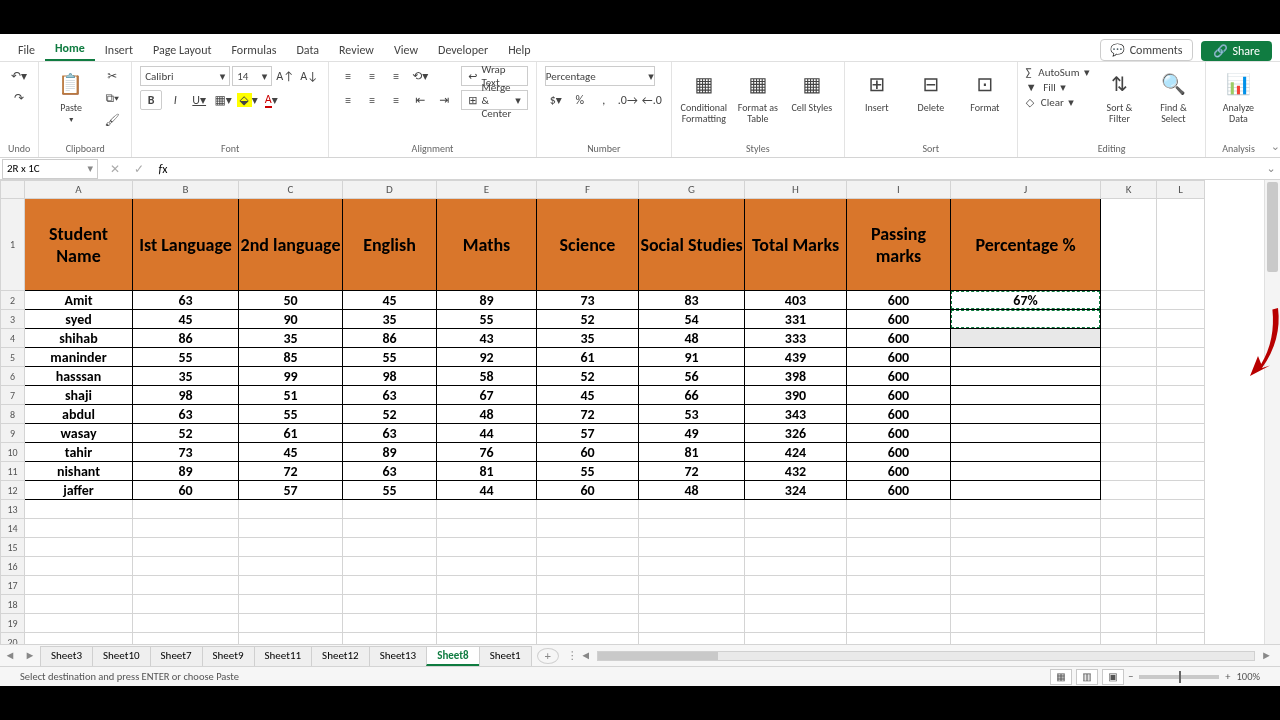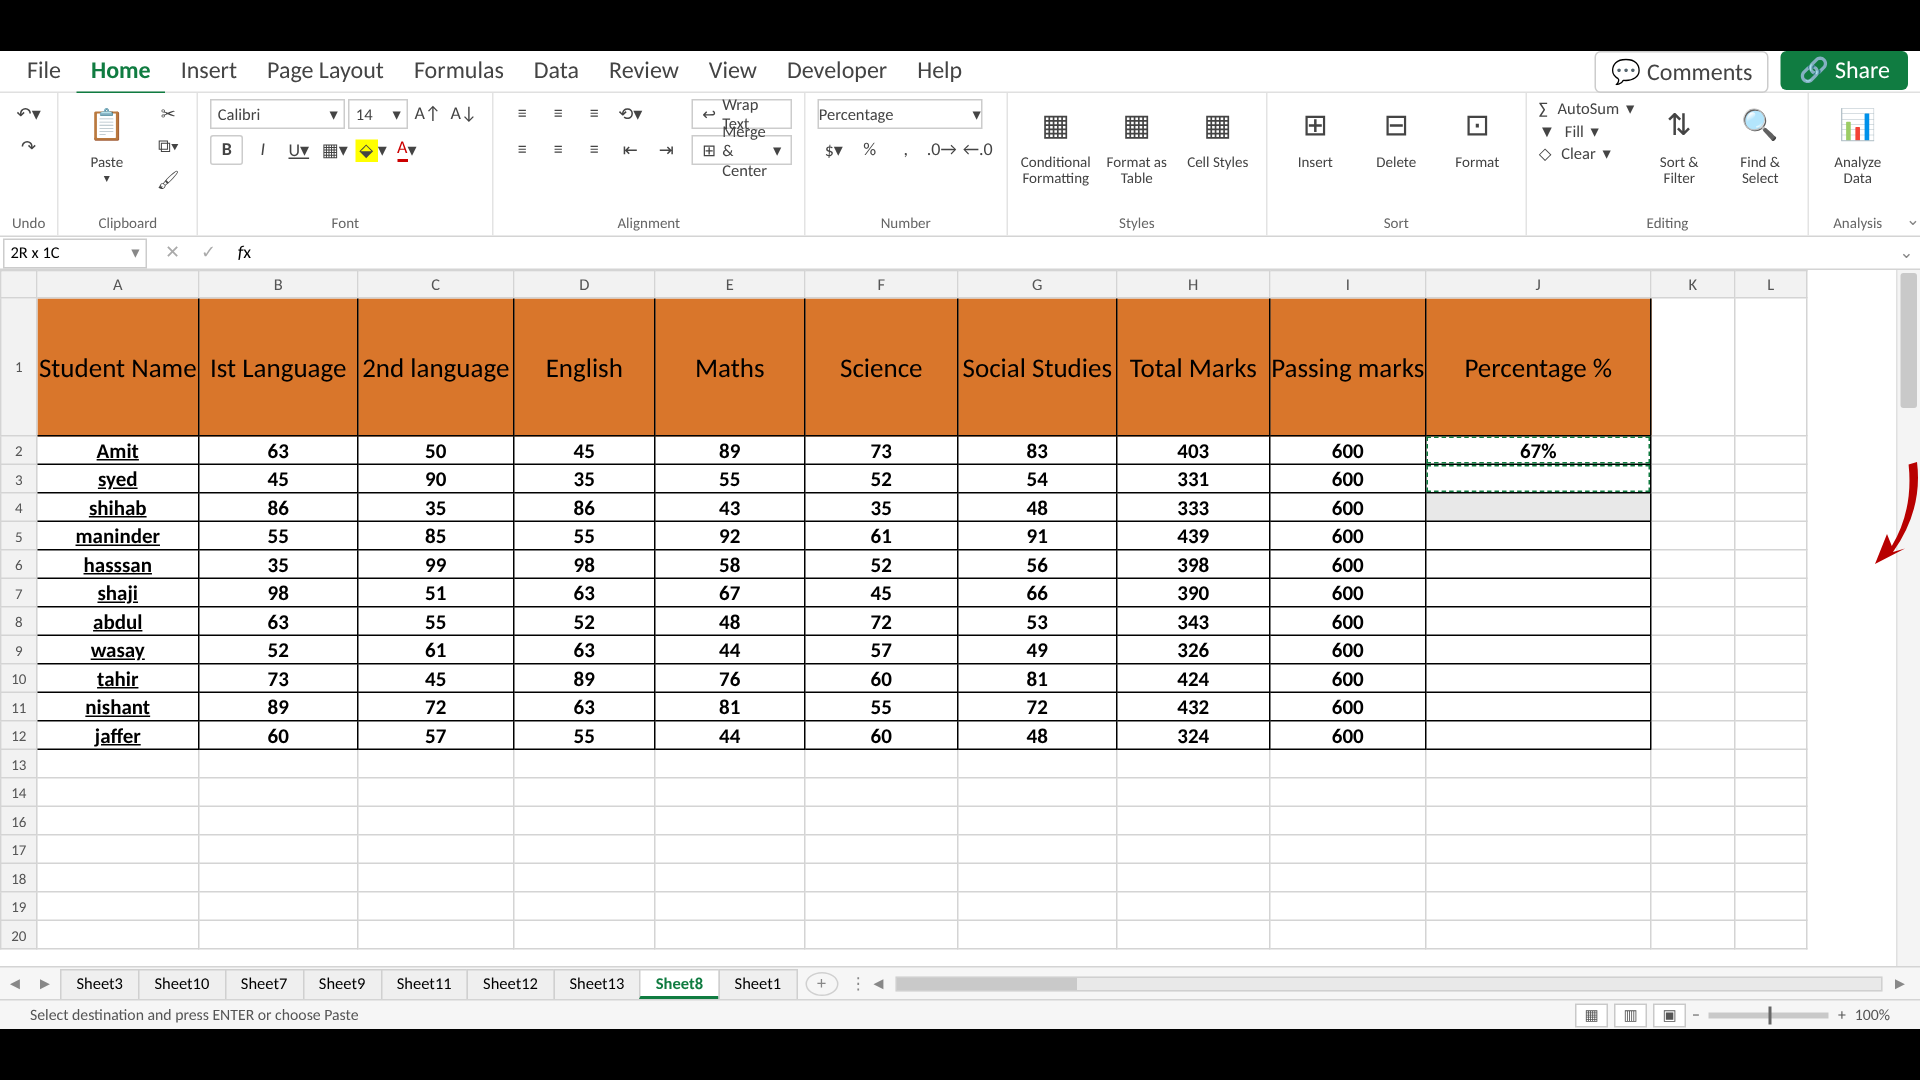--- a/index.html
+++ b/index.html
@@ -1,20 +1,20 @@
 <!DOCTYPE html>
 <html><head>
 <meta charset="utf-8">
 <style>
 * { box-sizing: border-box; margin: 0; padding: 0; font-family: "Segoe UI", Calibri, sans-serif; }
 html, body { width: 1280px; height: 720px; overflow: hidden; background: #000; }
 .app { position: absolute; top: 34px; left: 0; width: 1280px; height: 652px; background: #fff; display: flex; flex-direction: column; }
 
 
-.menubar { height: 28px; background: #fff; display: flex; align-items: flex-start; padding: 0 8px; font-size: 16px; color: #444; border-bottom: 1px solid #e0e0e0; }
+.menubar { height: 28px; background: #fff; display: flex; align-items: flex-end; padding: 0 8px; font-size: 12px; color: #444; border-bottom: 1px solid #e0e0e0; }
 .menubar .tab { padding: 4px 10px; cursor: pointer; }
 .menubar .tab.active { color: #107c41; border-bottom: 2px solid #107c41; font-weight: 600; }
 .menubar .spacer { flex: 1; }
 .menubar .comments { border: 1px solid #ccc; border-radius: 4px; padding: 3px 10px; margin-right: 8px; display:flex;align-items:center;gap:4px; }
 .menubar .share { background:#107c41; color:#fff; border-radius:4px; padding:3px 12px; display:flex;align-items:center;gap:4px; }
 
 
 .ribbon { height: 96px; background:#fff; border-bottom:1px solid #d4d4d4; display:flex; font-size:11px; color:#444; }
 .group { border-right:1px solid #e3e3e3; padding:4px 8px 2px 8px; display:flex; flex-direction:column; justify-content:space-between; align-items:center; }
 .group-label { font-size:10px; color:#666; text-align:center; padding-top:2px; }
@@ -41,23 +41,23 @@
 .grid { position:absolute; inset:0; overflow:hidden; }
 table.sheet { border-collapse:collapse; table-layout:fixed; }
 table.sheet th, table.sheet td { border:1px solid #d4d4d4; font-family:Calibri, sans-serif;}
 table.sheet thead th { background:#f2f2f2; font-weight:400; font-size:11px; color:#555; height:18px; position:sticky; top:0;}
 .rowhdr { background:#f2f2f2; font-weight:400; font-size:10px; color:#555; width:24px; text-align:center;}
 .corner { background:#f2f2f2; width:24px; height:18px;}
 .colA{width:108px;} .colB{width:106px;} .colC{width:104px;} .colD{width:94px;} .colE{width:100px;}
 .colF{width:102px;} .colG{width:106px;} .colH{width:102px;} .colI{width:104px;} .colJ{width:150px;}
 .colK{width:56px;} .colL{width:48px;}
 
-.hdrcell { background:#d9762b; border:1px solid #000 !important; font-weight:400; font-size:18px; text-align:center; vertical-align:middle; height:92px; color:#000;}
+.hdrcell { background:#d9762b; border:1px solid #000 !important; font-weight:700; font-size:18px; text-align:center; vertical-align:middle; height:92px; color:#000;}
 .datacell { border:1px solid #000 !important; font-weight:700; font-size:14px; text-align:center; height:19px; }
-.datacell.name{font-weight:700;text-decoration:underline;}
+.datacell.name{font-weight:700;}
 .emptytail{border:1px solid #000 !important; height:19px;}
 .selcell{background:#e8e8e8;}
 
 .dashcell{ position:relative; }
 .dashcell::after{content:"";position:absolute;inset:0;border:1.5px dashed #107c41;pointer-events:none;}
 .emptyrow td{height:19px;}
 
 
 .redarrow{position:absolute; top:118px; right:-2px; width:48px; height:84px; pointer-events:none;}
 
@@ -537,20 +537,35 @@
               <td></td>
               <td></td>
               <td></td>
               <td></td>
               <td></td>
               <td></td>
               <td></td>
               <td></td>
             </tr>
             <tr class="emptyrow">
+              <td class="rowhdr">15</td>
+              <td></td>
+              <td></td>
+              <td></td>
+              <td></td>
+              <td></td>
+              <td></td>
+              <td></td>
+              <td></td>
+              <td></td>
+              <td></td>
+              <td></td>
+              <td></td>
+            </tr>
+            <tr class="emptyrow">
               <td class="rowhdr">16</td>
               <td></td>
               <td></td>
               <td></td>
               <td></td>
               <td></td>
               <td></td>
               <td></td>
               <td></td>
               <td></td>

